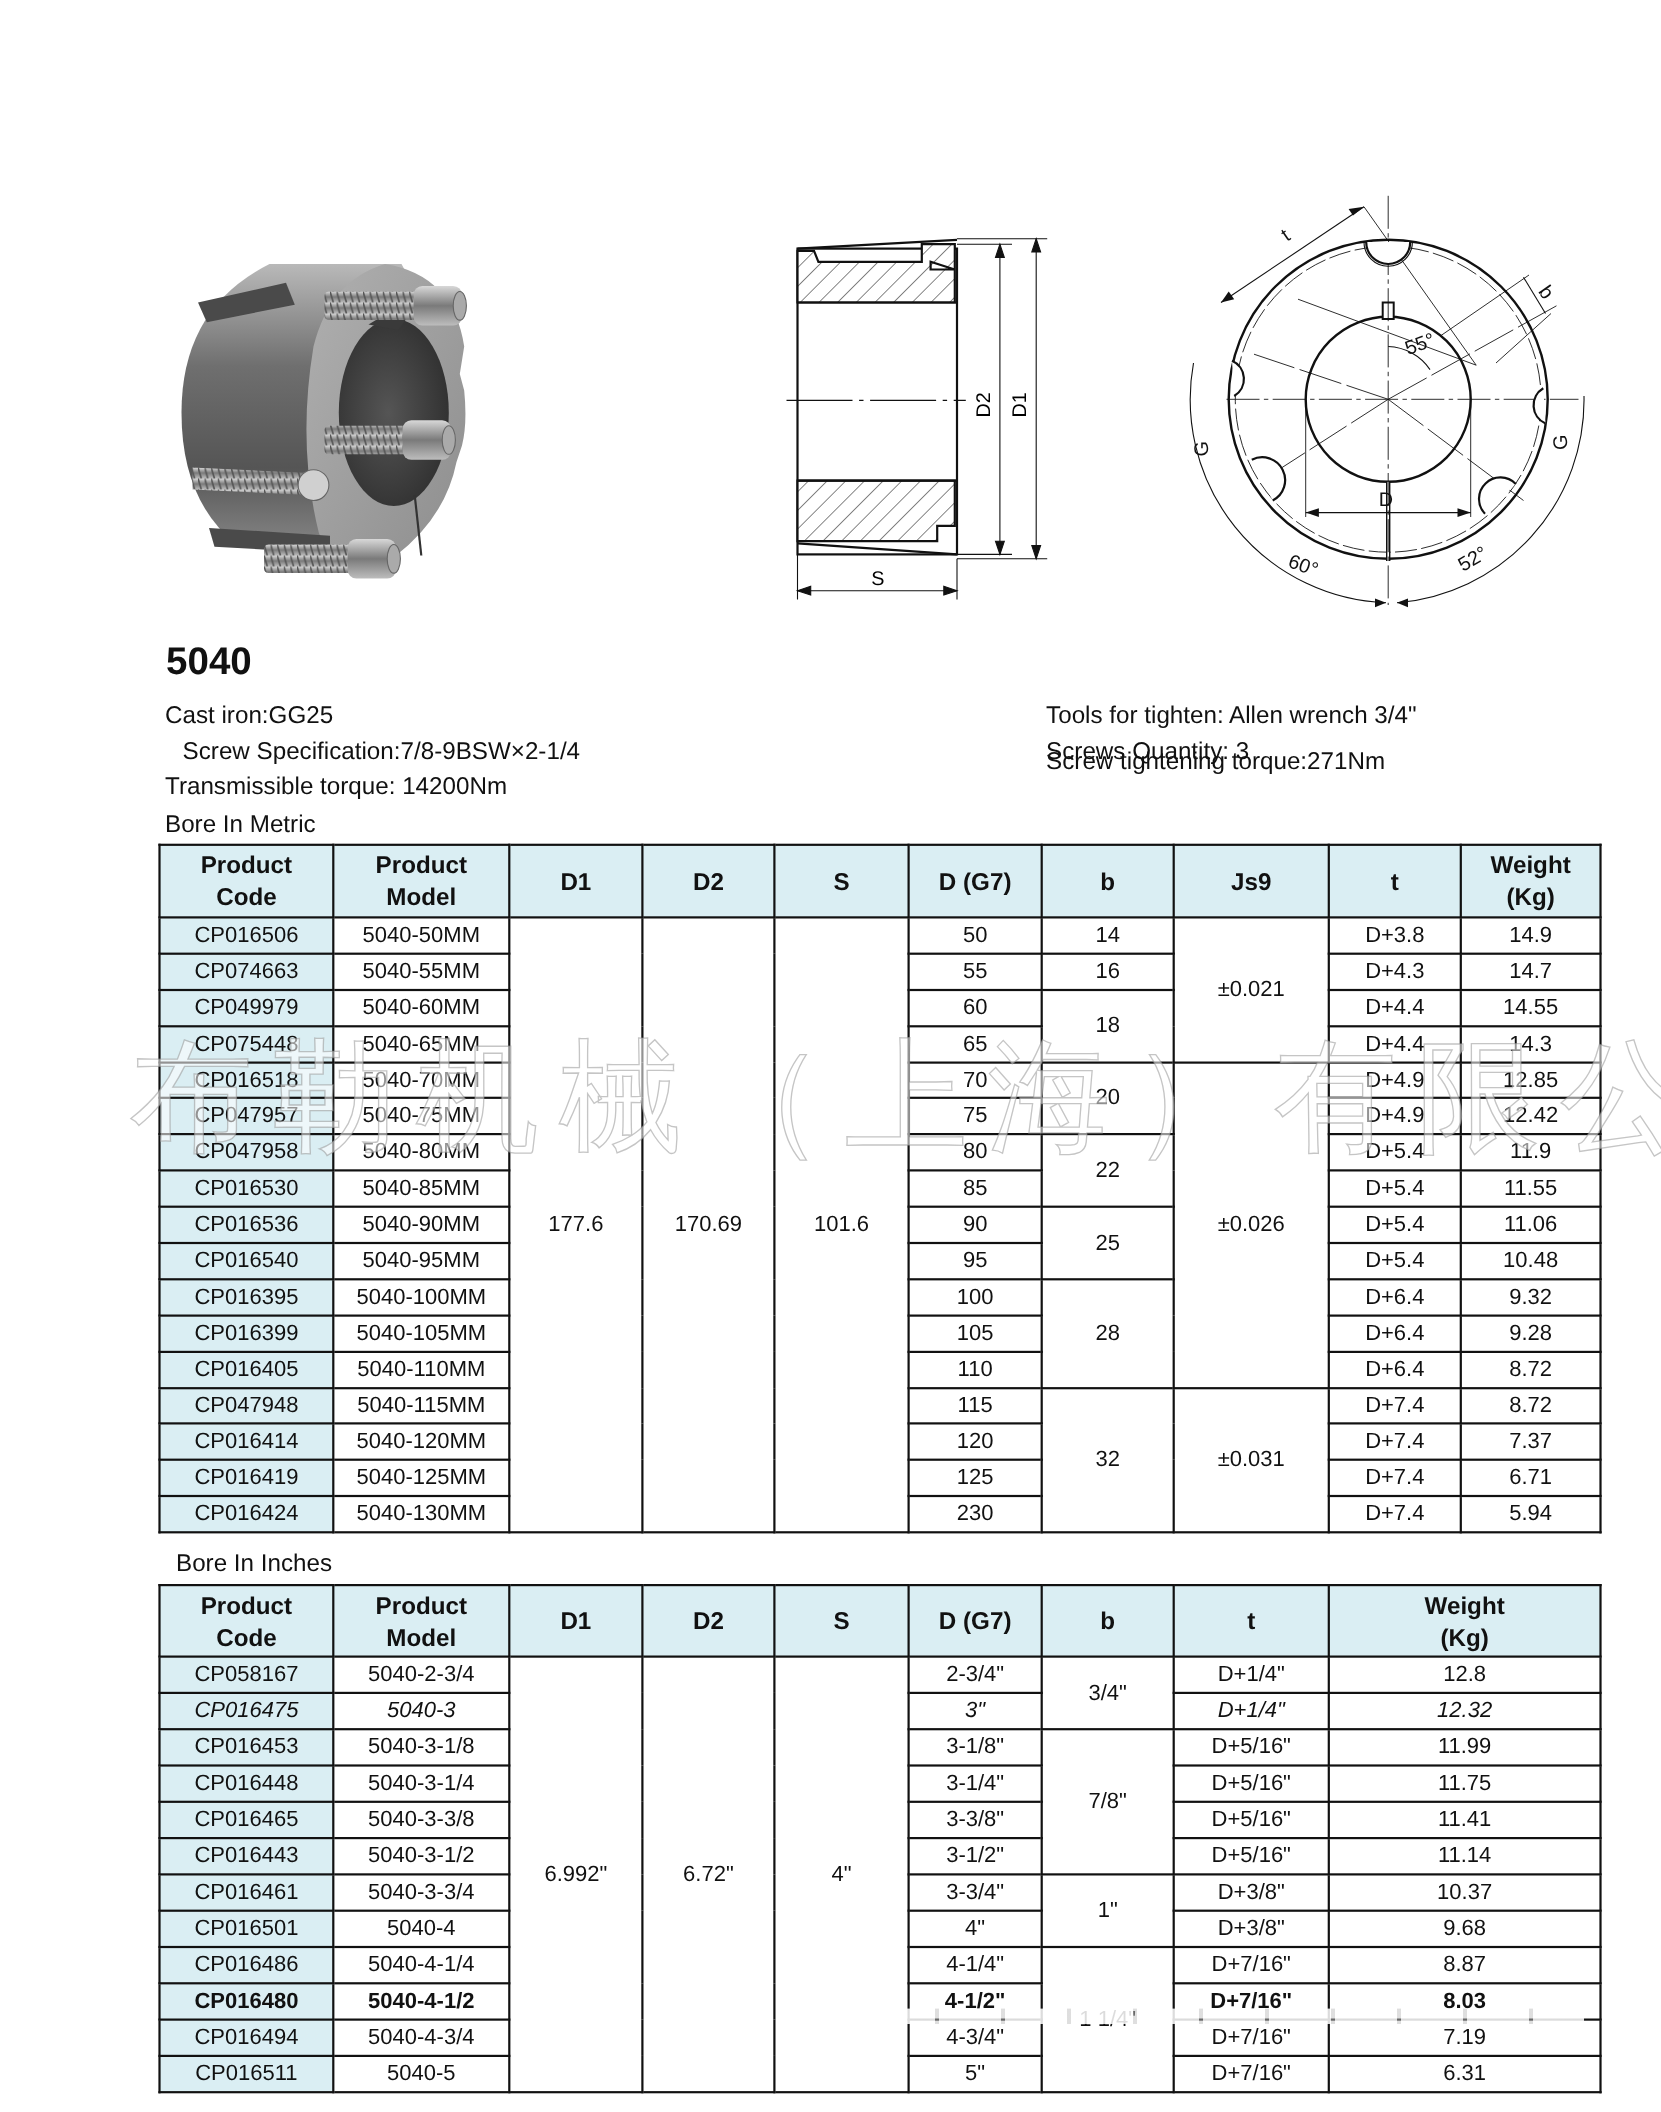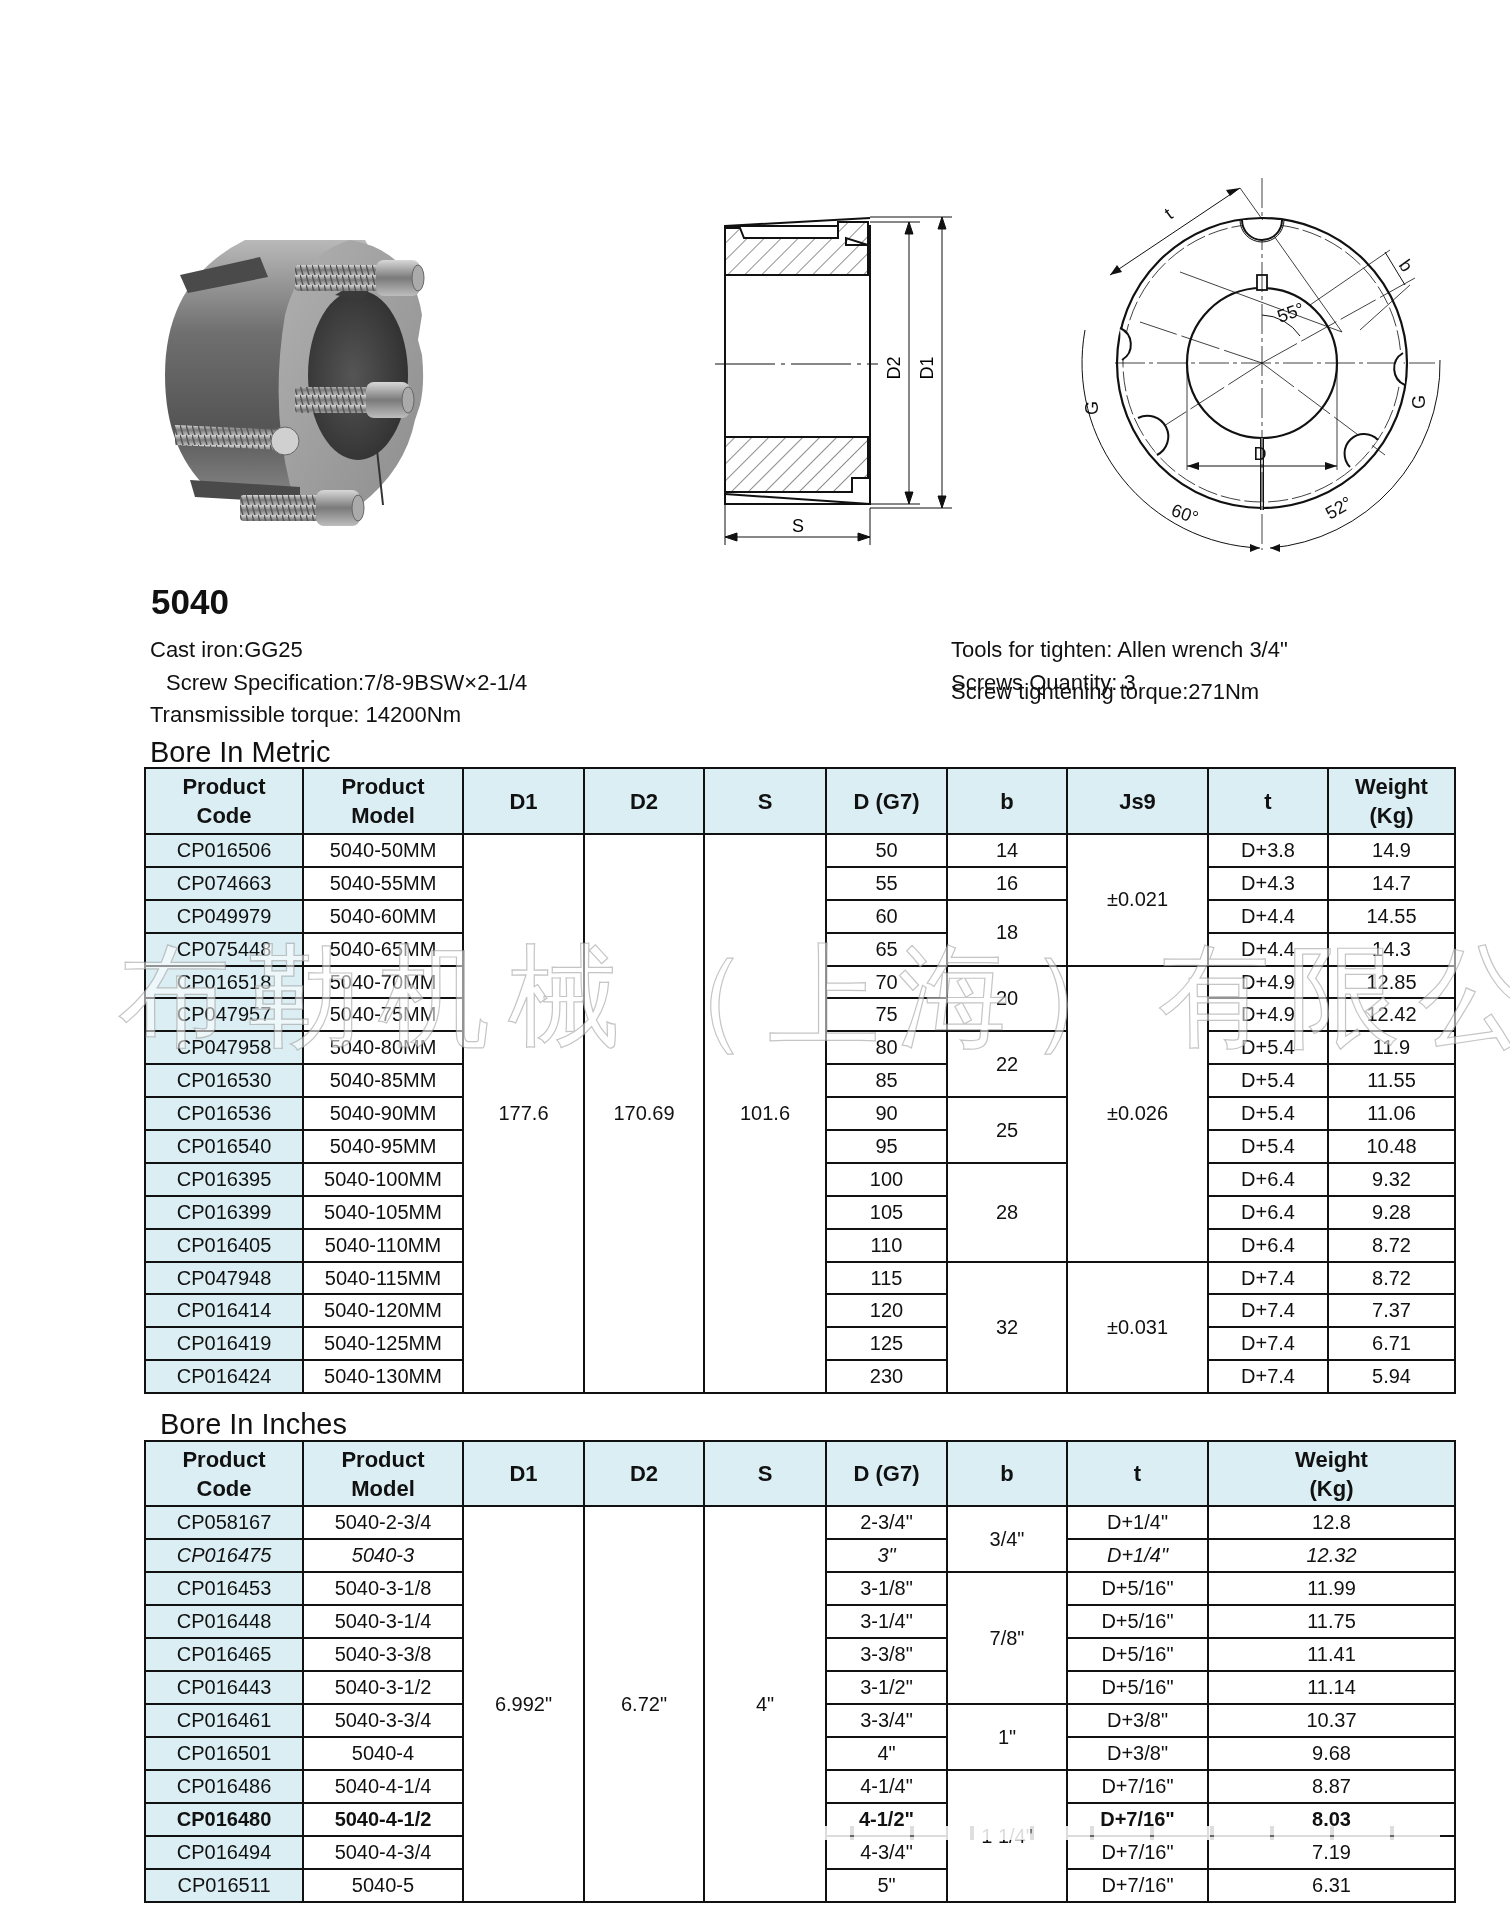--- a/index.html
+++ b/index.html
@@ -1,21 +1,21 @@
 <!DOCTYPE html>
 <html><head>
 <meta charset="utf-8">
 <style>
   * { box-sizing: border-box; margin: 0; padding: 0; }
   html, body { width: 1510px; height: 1920px; background: #ffffff; overflow: hidden; }
   body { position: relative; font-family: "Liberation Sans", sans-serif; color: #111; }
   .figure { position: absolute; }
   .title { position: absolute; left: 151px; top: 582px; font-size: 35px; font-weight: bold; letter-spacing: 0px; }
   .spec { position: absolute; font-size: 22px; line-height: 24px; white-space: nowrap; }
-  .section-label { position: absolute; font-size: 29px; white-space: nowrap; }
+  .section-label { position: absolute; font-size: 22px; white-space: nowrap; }
   table.spec-table { position: absolute; border-collapse: collapse; table-layout: fixed; font-size: 20px; }
   table.spec-table th, table.spec-table td {
     border: 2.5px solid #111; text-align: center; vertical-align: middle; padding: 0;
   }
   table.spec-table th { background: #daeef3; font-weight: bold; font-size: 22px; line-height: 29px; }
   table.spec-table td.code { background: #daeef3; }
   table.spec-table td { background: #fff; }
   .watermark {
     position: absolute; left: 118px; top: 922px; font-size: 112px; white-space: nowrap;
     color: rgba(255,255,255,0.55); -webkit-text-stroke: 1.2px rgba(150,150,150,0.55);

